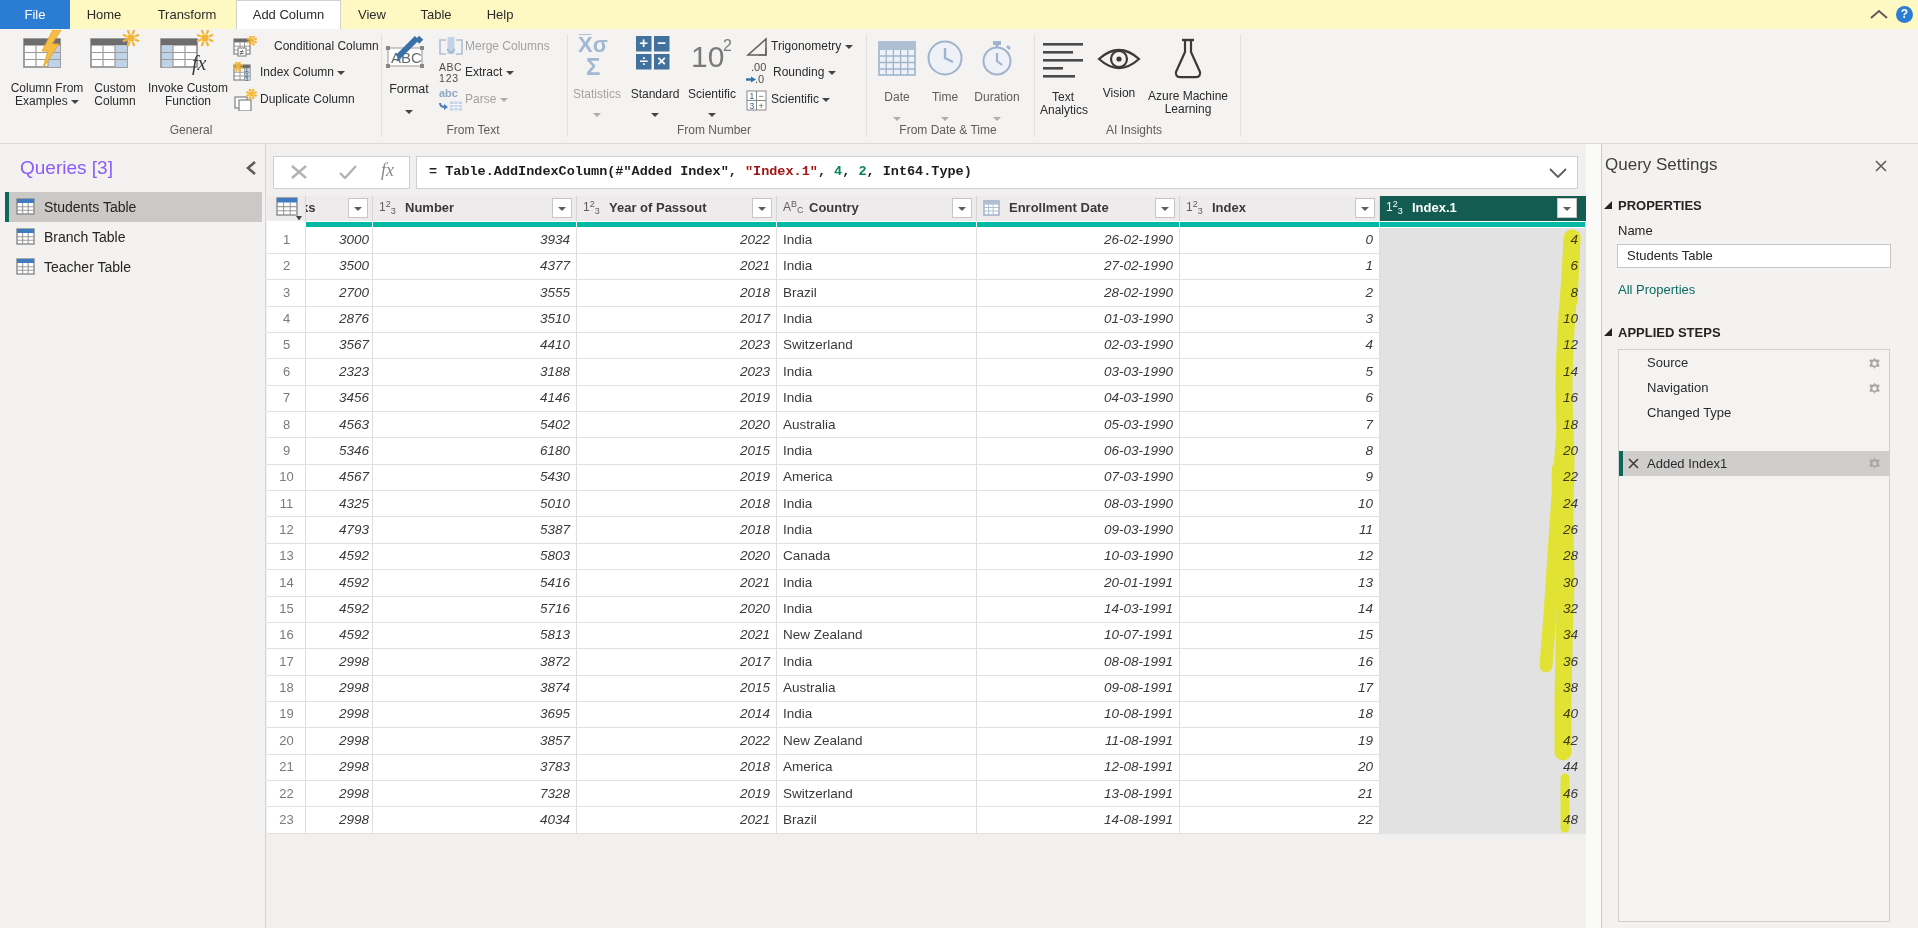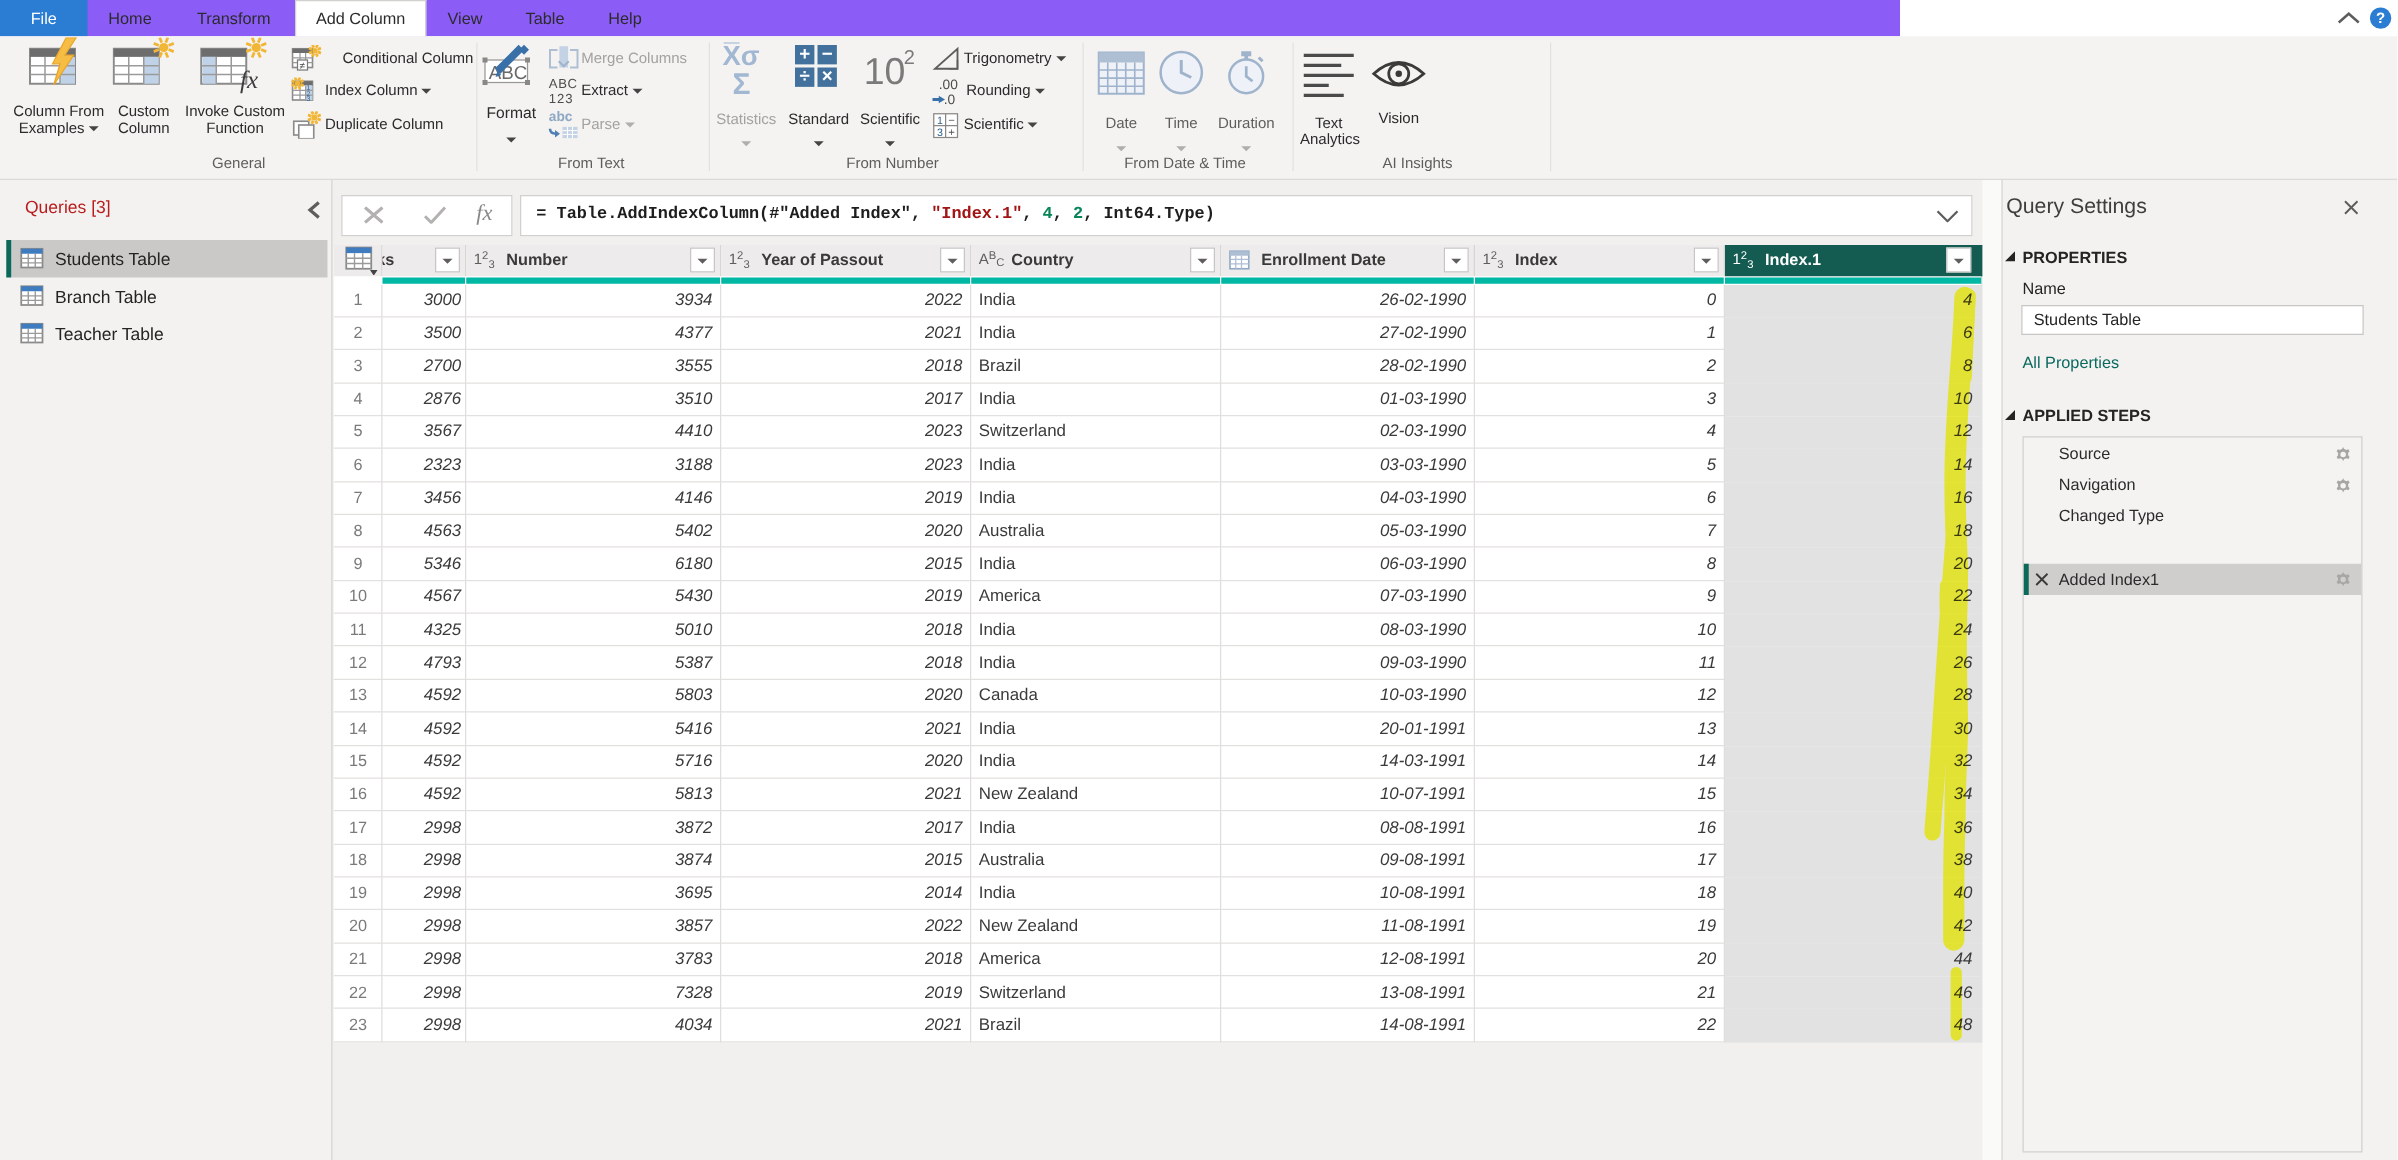--- a/index.html
+++ b/index.html
@@ -1,18 +1,18 @@
 <!DOCTYPE html>
 <html><head><meta charset="utf-8"><title>Power Query</title><style>
 
 *{margin:0;padding:0;box-sizing:border-box}
 html,body{width:1918px;height:928px;overflow:hidden;font-family:"Liberation Sans",sans-serif;background:#fff}
 .abs{position:absolute}
 #page{position:relative;width:1918px;height:928px}
-#tabbar{position:absolute;left:0;top:0;width:1520px;height:29px;background:#8b5cf6}
+#tabbar{position:absolute;left:0;top:0;width:1918px;height:29px;background:#fef9c3}
 .tab{position:absolute;top:0;height:29px;line-height:29px;font-size:13px;color:#2b2b2b;text-align:center}
 #tab-file{left:0;width:70px;background:#2b7cd3;color:#fff}
 #tab-active{border:1px solid #d3d1cf;border-bottom:none;background:#fff;z-index:3}
 #ribbon{position:absolute;left:0;top:29px;width:1918px;height:115px;background:#f4f3f2;border-bottom:1px solid #dcdad8}
 .gsep{position:absolute;top:5px;width:1px;height:103px;background:#e3e1df}
 .glabel{position:absolute;top:94px;height:14px;font-size:12px;color:#5f5d5b;text-align:center;width:200px}
 .bigbtn{position:absolute;text-align:center}
 .bigbtn svg{display:inline-block}
 .biglab{font-size:12px;color:#2b2b2b;line-height:13px}
 .smallrow{position:absolute;height:24px;font-size:12px;color:#2b2b2b;white-space:nowrap;line-height:24px}
@@ -238,25 +238,29 @@
           <rect x="2" y="12" width="30" height="2.6" fill="#4a4a4a"></rect>
           <rect x="2" y="20" width="40" height="2.6" fill="#4a4a4a"></rect>
           <rect x="2" y="28" width="20" height="2.6" fill="#4a4a4a"></rect>
           <rect x="2" y="36" width="32" height="2.6" fill="#4a4a4a"></rect>
         </svg><div class="biglab" style="margin-top:8px">Text<br>Analytics</div></div>
 <div class="bigbtn" style="left:1092px;top:10px;width:54px"><svg width="48" height="40" viewBox="0 0 48 40">
           <path d="M4 20 Q24 2 44 20 Q24 38 4 20 Z" fill="none" stroke="#3b3a39" stroke-width="2.2"></path>
           <circle cx="24" cy="20" r="8" fill="none" stroke="#3b3a39" stroke-width="2.2"></circle>
           <circle cx="24" cy="20" r="2.6" fill="#3b3a39"></circle>
         </svg><div class="biglab" style="margin-top:4px">Vision</div></div>
+<div class="bigbtn" style="left:1139px;top:9px;width:98px"><svg width="44" height="42" viewBox="0 0 44 42">
+          <path d="M16 2 h12" stroke="#3b3a39" stroke-width="2.4" fill="none"></path>
+          <path d="M19 2.5 V14 L10.2 33.5 a4 4 0 0 0 3.6 5.7 h16.4 a4 4 0 0 0 3.6 -5.7 L25 14 V2.5" fill="none" stroke="#3b3a39" stroke-width="2.2" stroke-linejoin="round"></path>
+        </svg><div class="biglab" style="margin-top:6px">Azure Machine<br>Learning</div></div>
 <div class="glabel" style="left:1034px">AI Insights</div>
 </div>
 <div id="content">
 <div id="leftpane">
-<div class="abs" style="left:20px;top:13px;font-size:14px;color:#b91c1c">Queries [3]</div>
+<div class="abs" style="left:20px;top:13px;font-size:19px;color:#8b5cf6">Queries [3]</div>
 <svg class="abs" style="left:245px;top:16px" width="12" height="16" viewBox="0 0 12 16">
           <path d="M10 2 L3 8 L10 14" stroke="#5f5d5b" stroke-width="2.6" fill="none"></path>
         </svg>
 <div class="abs" style="left:9px;top:48px;width:253px;height:30px;background:#cbc9c7"></div>
 <div class="abs" style="left:5px;top:48px;width:4px;height:30px;background:#0c695a"></div>
 <svg class="abs" style="left:16px;top:54px" width="20" height="18" viewBox="0 0 20 18">
           <rect x="1" y="1" width="17" height="15" fill="#fff" stroke="#8a8a8a" stroke-width="1.4"></rect>
           <rect x="1" y="1" width="17" height="4" fill="#3f7bbf"></rect>
           <path d="M6.6 5 V16 M12.2 5 V16 M1 8.7 H18 M1 12.3 H18" stroke="#9a9a9a" stroke-width="1.1"></path>
         </svg>

